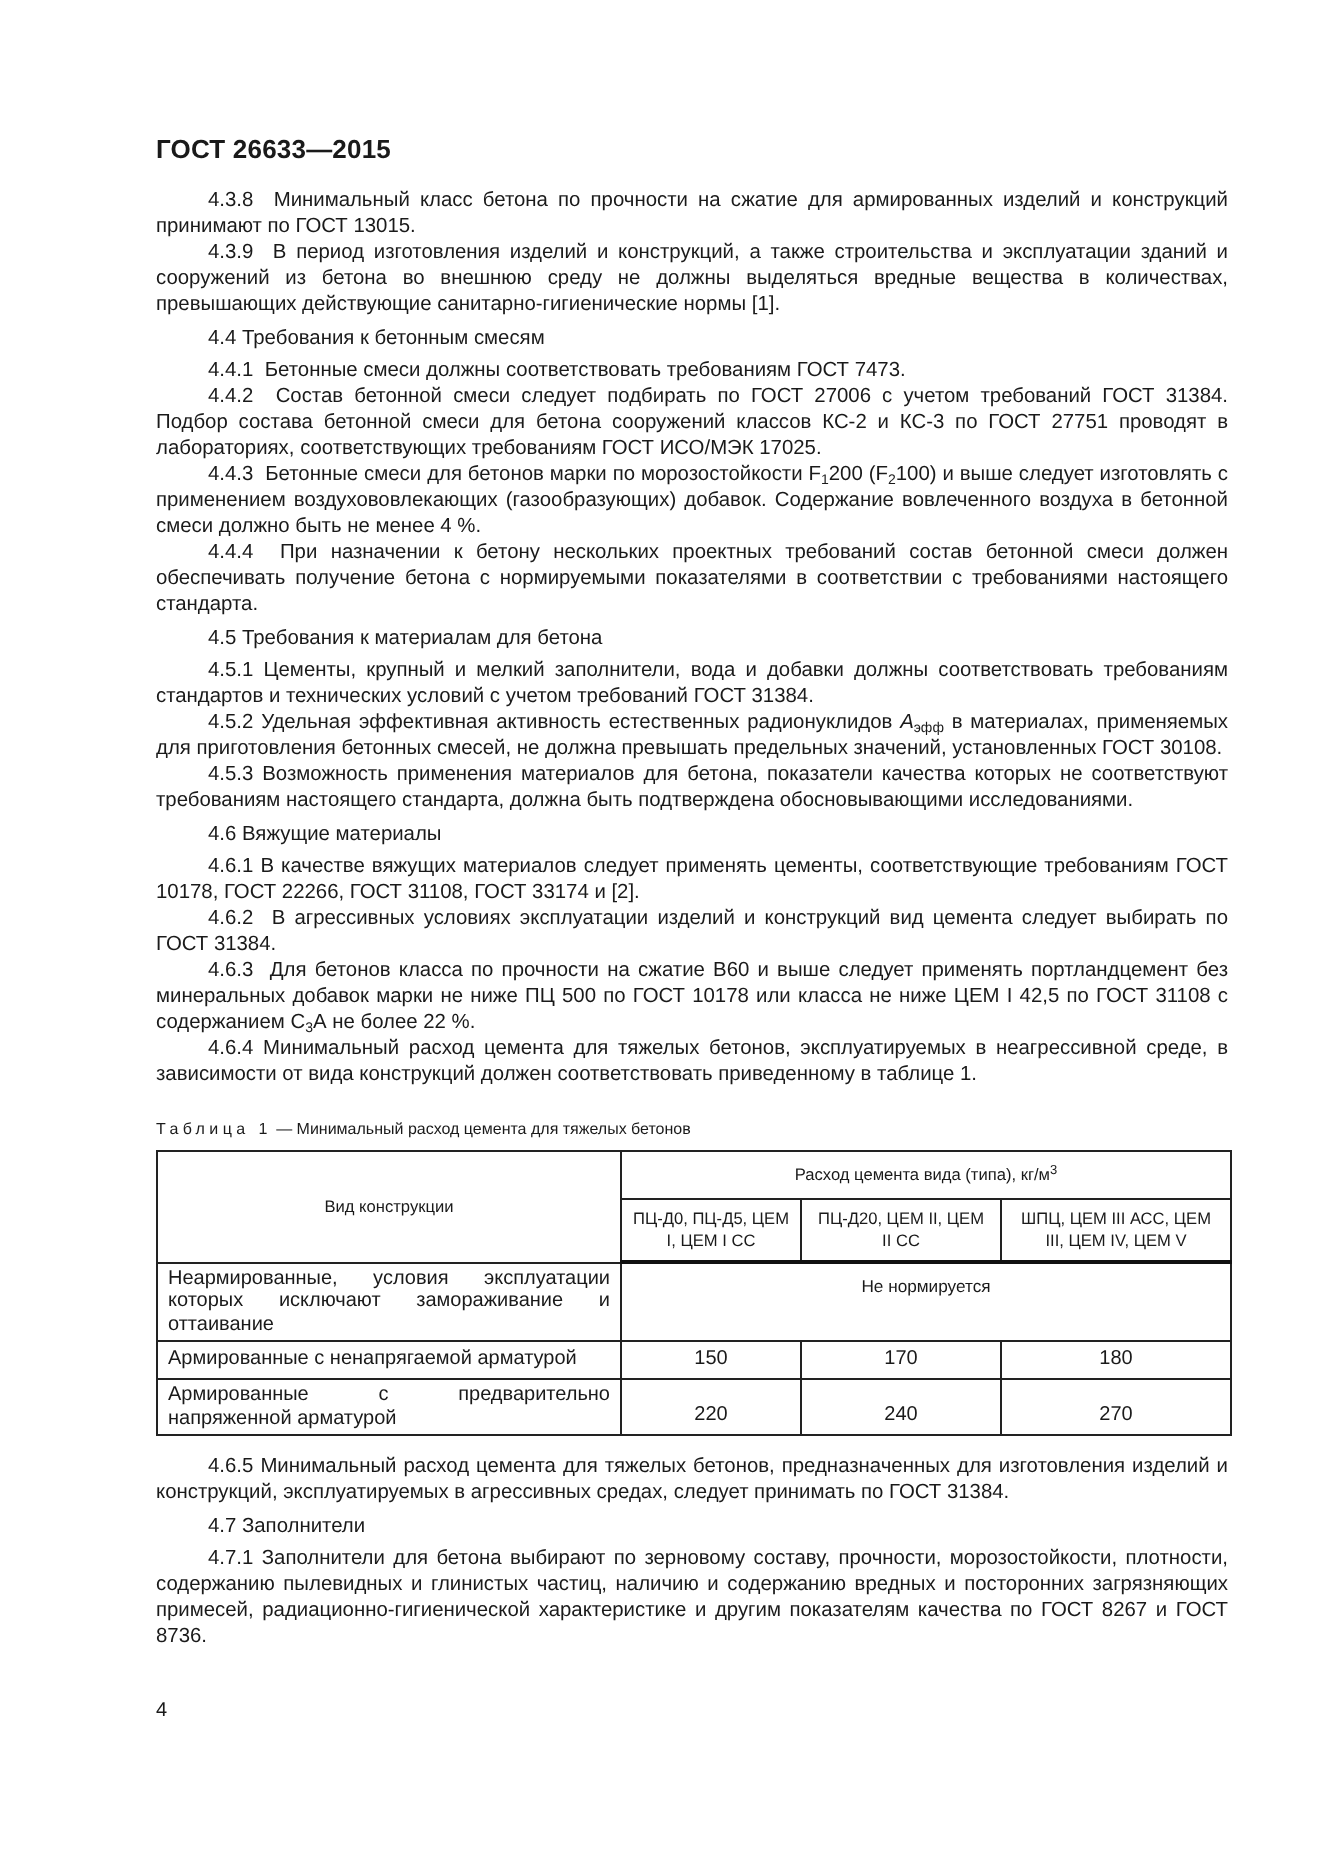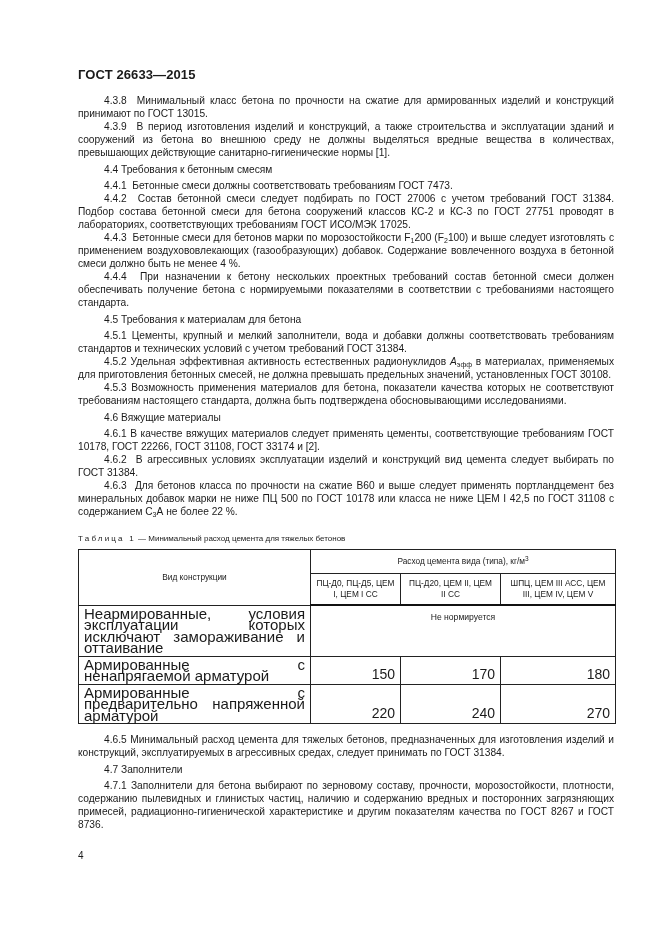--- a/index.html
+++ b/index.html
@@ -11,22 +11,22 @@
   .h { font-weight: normal; text-indent: 26px; margin: 4px 0 3px 0; }
   sub { font-size: 7px; vertical-align: -2px; line-height: 0; }
   sup { font-size: 6.5px; vertical-align: 3px; line-height: 0; }
   .i { font-style: italic; }
   .table-caption { font-size: 8px; margin-top: 14px; margin-bottom: 4px; }
   .table-caption .spaced { letter-spacing: 2.2px; }
   table { border-collapse: collapse; width: 537px; font-size: 8.3px; table-layout: fixed; }
   td, th { border: 1px solid #222; padding: 2px 5px; font-weight: normal; }
   th { text-align: center; vertical-align: middle; line-height: 11.5px; }
   .thick-bottom th, .thick-bottom td { border-bottom: 2.5px solid #111; }
-  td.name { text-align: justify; line-height: 11.5px; font-size: 15px; }
-  td.num { text-align: right; vertical-align: bottom; font-size: 14px; padding-bottom: 3px; }
+  td.name { text-align: justify; line-height: 11.5px; font-size: 10px; }
+  td.num { text-align: center; vertical-align: bottom; font-size: 10px; padding-bottom: 3px; }
   td.merged { text-align: center; vertical-align: top; padding-top: 5px; font-size: 8.6px; }
   .after-table { margin-top: 9px; }
   .page-number { position: absolute; left: 78px; top: 850px; font-size: 10px; }
 </style>
 </head>
 <body>
 
 <div class="doc-header">ГОСТ 26633—2015</div>
 
 <div class="content">
@@ -42,20 +42,21 @@
 
   <div class="h">4.5 Требования к материалам для бетона</div>
   <p class="p"><span>4.5.1</span> <span>Цементы, крупный и мелкий заполнители, вода и добавки должны соответствовать требованиям стандартов и технических условий с учетом требований ГОСТ 31384.</span></p>
   <p class="p"><span>4.5.2</span> <span>Удельная эффективная активность естественных радионуклидов </span><span class="i">A</span><sub>эфф</sub><span> в материалах, применяемых для приготовления бетонных смесей, не должна превышать предельных значений, установленных ГОСТ 30108.</span></p>
   <p class="p"><span>4.5.3</span> <span>Возможность применения материалов для бетона, показатели качества которых не соответствуют требованиям настоящего стандарта, должна быть подтверждена обосновывающими исследованиями.</span></p>
 
   <div class="h">4.6 Вяжущие материалы</div>
   <p class="p"><span>4.6.1</span> <span>В качестве вяжущих материалов следует применять цементы, соответствующие требованиям ГОСТ 10178, ГОСТ 22266, ГОСТ 31108, ГОСТ 33174 и [2].</span></p>
   <p class="p"><span>4.6.2</span>&nbsp; <span>В агрессивных условиях эксплуатации изделий и конструкций вид цемента следует выбирать по ГОСТ 31384.</span></p>
   <p class="p"><span>4.6.3</span>&nbsp; <span>Для бетонов класса по прочности на сжатие В60 и выше следует применять портландцемент без минеральных добавок марки не ниже ПЦ 500 по ГОСТ 10178 или класса не ниже ЦЕМ I 42,5 по ГОСТ 31108 с содержанием С</span><sub>3</sub><span>А не более 22 %.</span></p>
+  <p class="p"><span>4.6.4</span> <span>Минимальный расход цемента для тяжелых бетонов, эксплуатируемых в неагрессивной среде, в зависимости от вида конструкций должен соответствовать приведенному в таблице 1.</span></p>
 
   <div class="table-caption"><span class="spaced">Таблица 1</span><span> — Минимальный расход цемента для тяжелых бетонов</span></div>
 
   <table>
     <colgroup>
         <col style="width:232px">
         <col style="width:90px">
         <col style="width:100px">
         <col style="width:115px">
       </colgroup>

